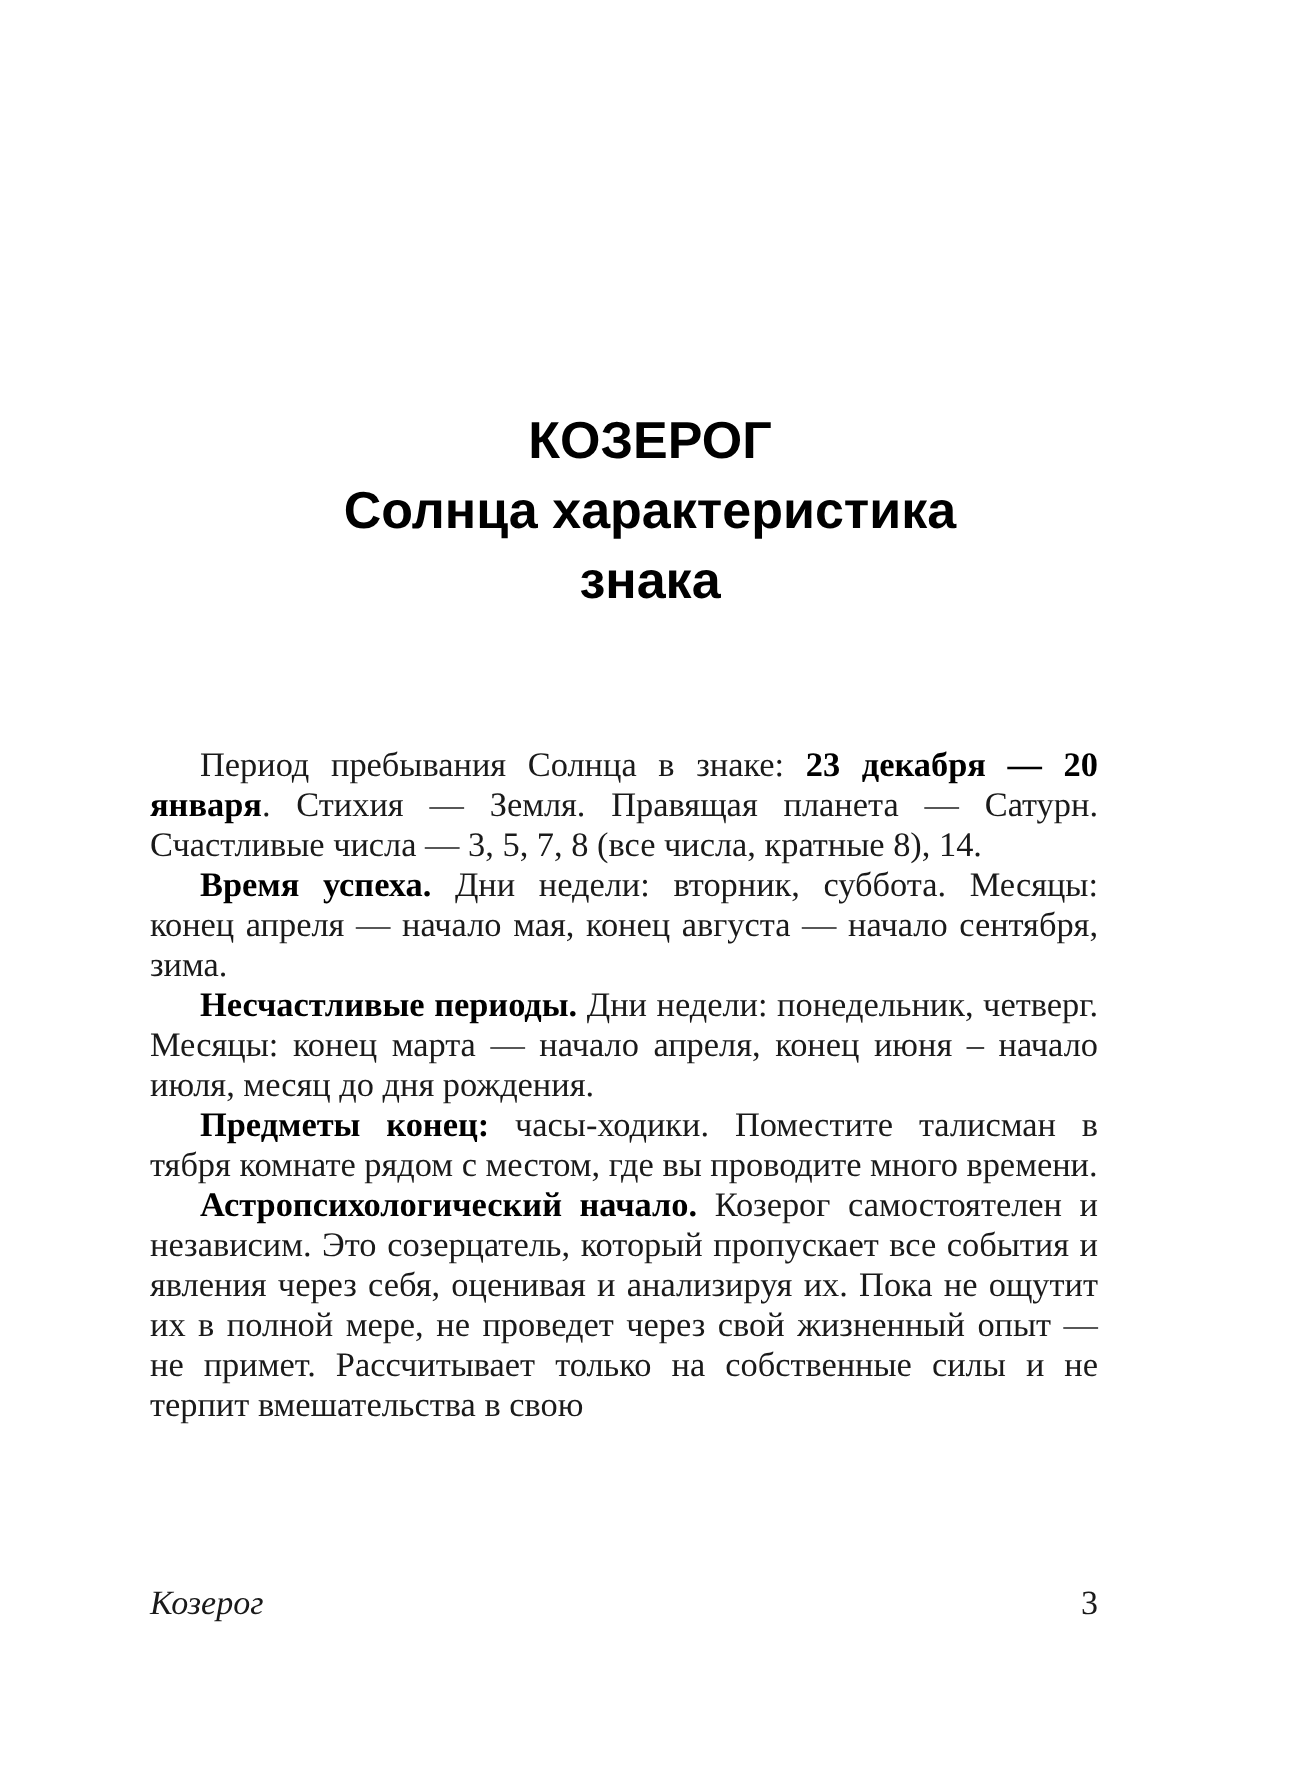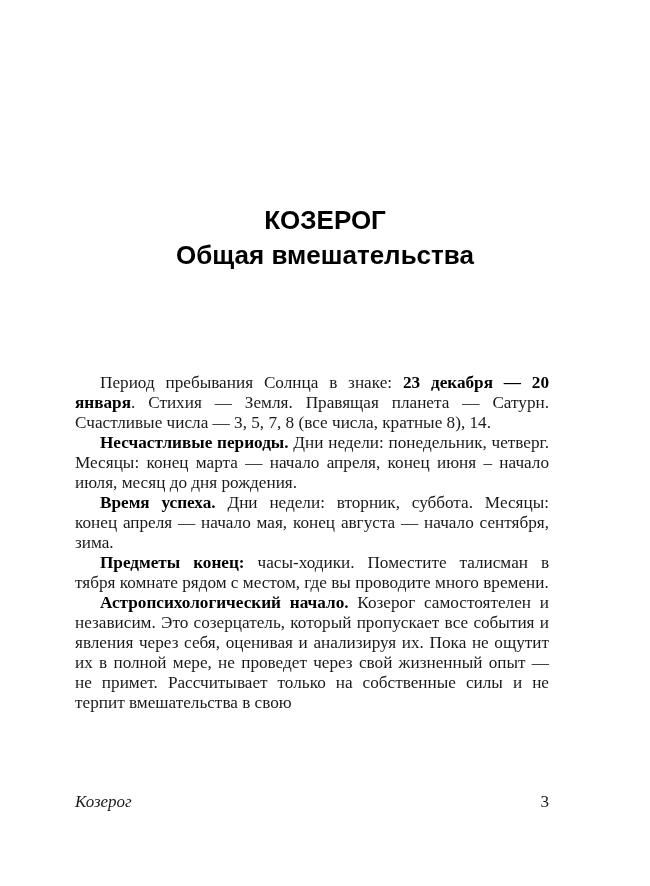--- a/index.html
+++ b/index.html
@@ -57,27 +57,28 @@
       display: flex;
       justify-content: space-between;
     }
     .running-head { font-style: italic; }
   </style>
 </head>
 <body>
 
 <div class="title-block">
   <p class="title-line">КОЗЕРОГ</p>
-  <p class="title-line">Общая вмешательства</p>
+  <p class="title-line">Солнца характеристика</p>
+  <p class="title-line">знака</p>
 </div>
 
 <div class="body-text">
   <p class="para"><span>Период пребывания Солнца в знаке: </span><b>23 декабря — 20 января</b><span>. Стихия — Земля. Правящая планета — Са­турн. Счастливые числа — 3, 5, 7, 8 (все числа, кратные 8), 14.</span></p>
+  <p class="para"><b>Время успеха.</b><span> Дни недели: вторник, суббота. Месяцы: конец апреля — начало мая, конец августа — начало сен­тября, зима.</span></p>
   <p class="para"><b>Несчастливые периоды.</b><span> Дни недели: понедельник, чет­верг. Месяцы: конец марта — начало апреля, конец ию­ня – начало июля, месяц до дня рождения.</span></p>
-  <p class="para"><b>Время успеха.</b><span> Дни недели: вторник, суббота. Месяцы: конец апреля — начало мая, конец августа — начало сен­тября, зима.</span></p>
   <p class="para"><b>Предметы конец:</b><span> часы-ходики. Поместите талисман в тября комнате рядом с местом, где вы проводите много времени.</span></p>
   <p class="para"><b>Астропсихологический начало.</b><span> Козерог самостояте­лен и независим. Это созерцатель, который пропускает все события и явления через себя, оценивая и анализируя их. Пока не ощутит их в полной мере, не проведет через свой жизненный опыт — не примет. Рассчитывает только на собственные силы и не терпит вмешательства в свою</span></p>
 </div>
 
 <div class="footer">
   <span class="running-head">Козерог</span>
   <span>3</span>
 </div>
 
 </body></html>

